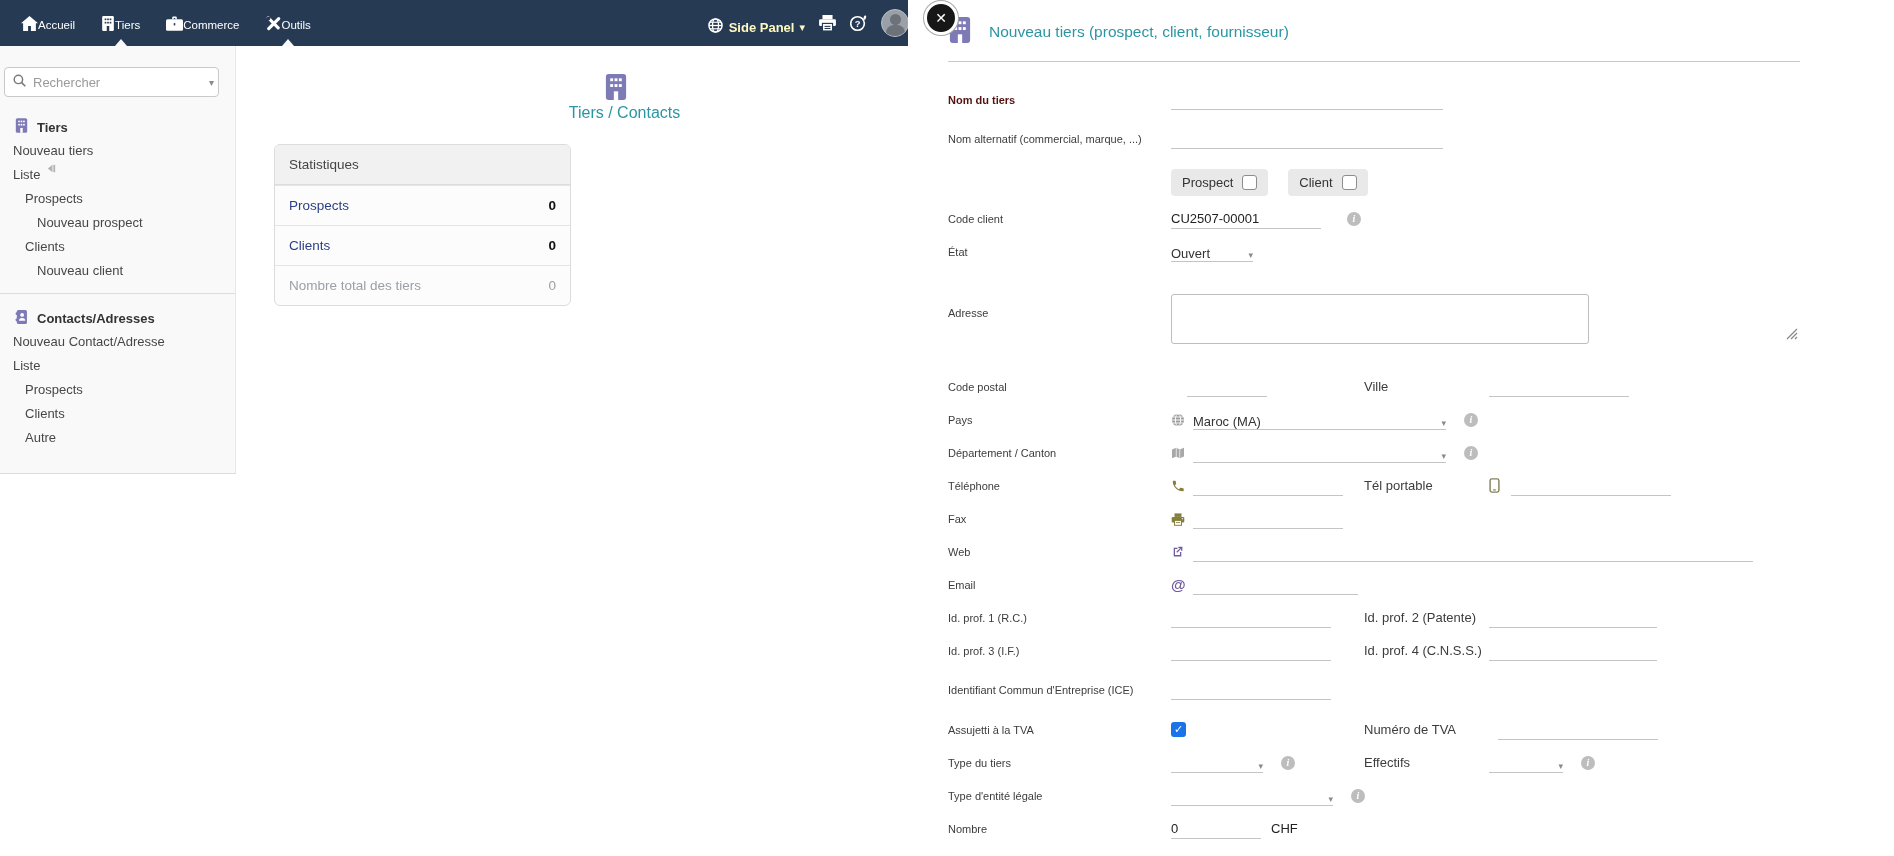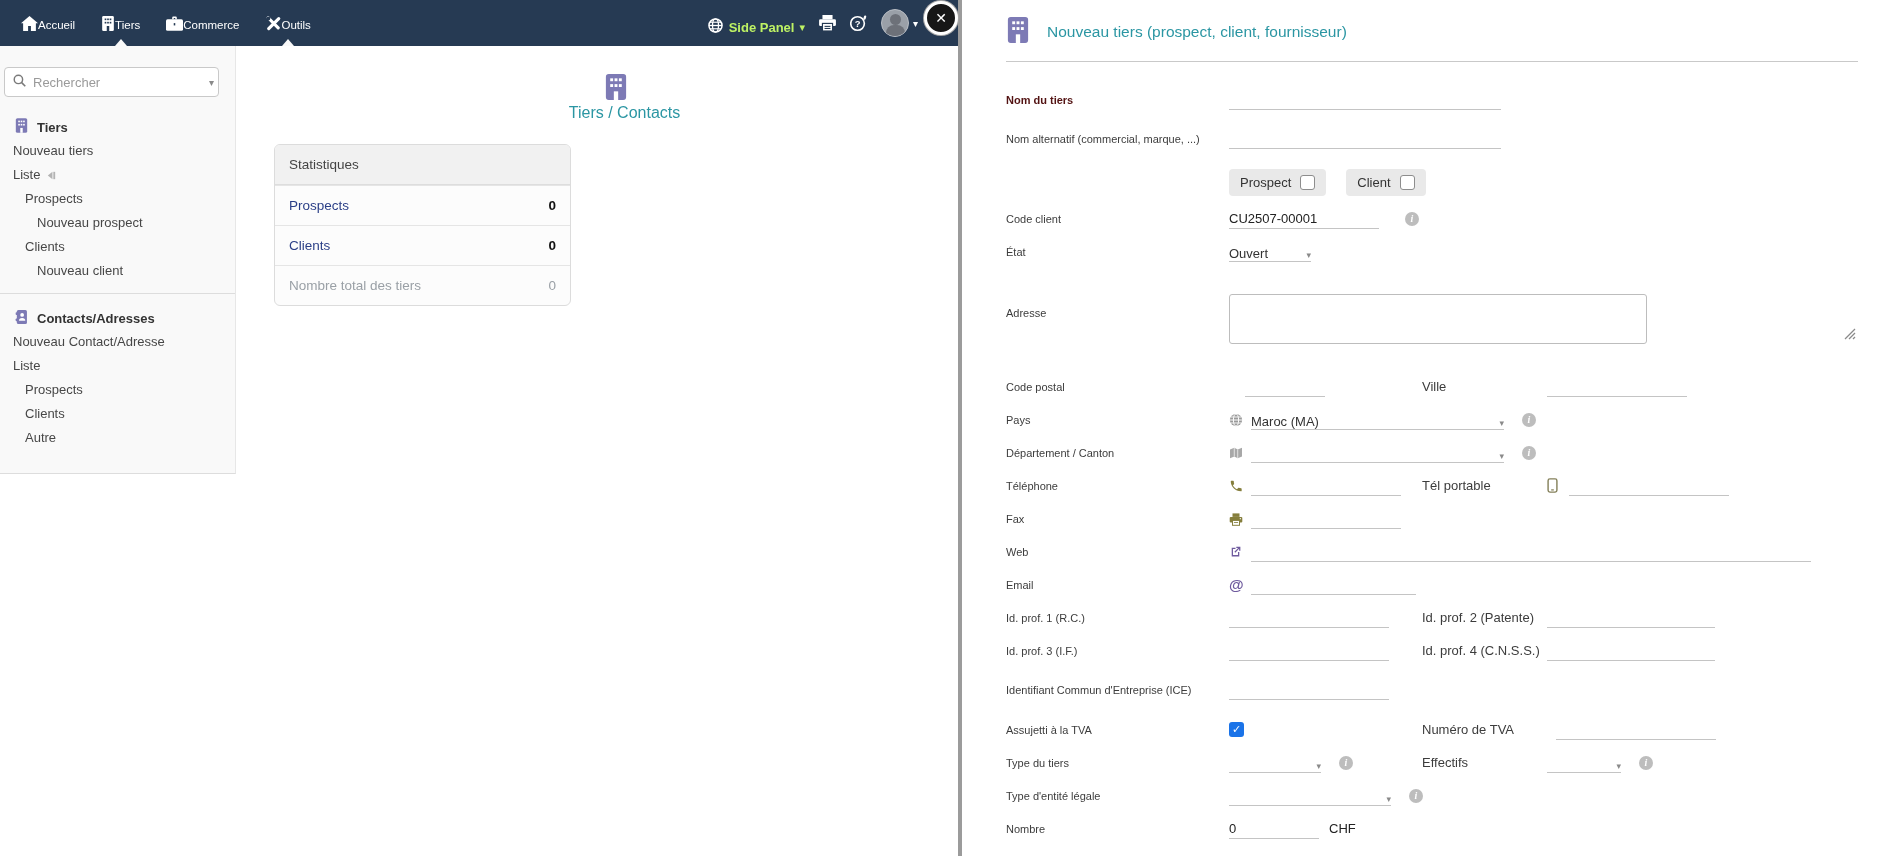--- a/index.html
+++ b/index.html
@@ -8,21 +8,21 @@
 
   
   .navbar { position:absolute; left:0; top:0; width:958px; height:46px; background:#263a53; display:flex; align-items:stretch; }
   .nav-items { display:flex; margin-left:8px; }
   .nav-item { position:relative; display:flex; align-items:center; justify-content:center; padding:3px 13px 2px; cursor:pointer; }
   .nav-item .nlabel { color:#fff; font-size:11.5px; margin-top:3px; }
   .nav-item svg { display:block; }
   .nav-item.notched::after { content:""; position:absolute; bottom:0; left:50%; transform:translateX(-50%);
      border-left:6px solid transparent; border-right:6px solid transparent; border-bottom:7px solid #f9f9f9; }
   .nav-right { margin-left:auto; display:flex; align-items:center; padding-right:40px; }
-  .sidepanel-btn { display:flex; align-items:center; color:#bef264; font-weight:bold; font-size:13px; cursor:pointer;margin-top:8px; }
+  .sidepanel-btn { display:flex; align-items:center; color:#fef9c3; font-weight:bold; font-size:13px; cursor:pointer;margin-top:8px; }
   .sidepanel-btn svg { margin-right:6px; }
   .sidepanel-btn .chev { margin-left:5px; font-size:11px; }
   .nav-icon-btn { margin-left:14px; cursor:pointer; display:flex; align-items:center; }
   .avatar-wrap { margin-left:14px; display:flex; align-items:center; cursor:pointer; }
   .avatar { width:28px; height:28px; border-radius:50%; background:#9aa0a8; overflow:hidden; position:relative; border:1px solid #b9bec5; }
   .avatar .head { position:absolute; left:8px; top:4px; width:11px; height:11px; border-radius:50%; background:#6d7179; }
   .avatar .body { position:absolute; left:4px; top:15px; width:19px; height:14px; border-radius:8px 8px 0 0; background:#6d7179; }
   .avatar-chev { color:#fff; font-size:10px; margin-left:4px; }
 
   
@@ -35,40 +35,40 @@
   .sidebar { position:absolute; left:0; top:46px; width:236px; height:428px; background:#f9f9f9;
      border-right:1px solid #e7e7e7; border-bottom:1px solid #ddd; }
   .search-box { margin:21px 16px 6px 4px; height:30px; background:#fff; border:1px solid #c9c9c9; border-radius:4px;
      display:flex; align-items:center; padding:0 8px; }
   .search-box input { border:none; outline:none; flex:1; font-size:13px; margin-left:7px; color:#444; background:transparent; font-family:inherit; }
   .search-box input::placeholder { color:#9a9a9a; }
   .search-caret { color:#8a8a8a; font-size:10px; }
   .menu-section { padding-top:12px; }
   .menu-header { display:flex; align-items:center; padding-left:15px; font-size:13px; font-weight:bold; color:#333; height:24px; }
   .menu-header .mh-label { margin-left:9px; }
-  .menu-item { font-size:13px; color:#474747; line-height:24px; cursor:pointer; display:flex; align-items:center; }
+  .menu-item { font-size:13px; color:#474747; line-height:24px; cursor:pointer; display:flex; }
   .ind-0 { padding-left:13px; } .ind-1 { padding-left:25px; } .ind-2 { padding-left:37px; }
   .collapse-ic { margin-left:6px; display:inline-flex; }
   .menu-sep { border-top:1px solid #ddd; margin-top:10px; }
 
   
   .main { position:absolute; left:237px; top:46px; width:721px; height:810px; background:#fff; }
   .page-title { display:flex; align-items:center; margin:28px 0 0 37px;flex-direction:column; }
   .page-title .ptext { margin-left:17px; font-size:16px; color:#2b96a3; }
   .stats-card { margin:22px 0 0 37px; width:297px; border:1px solid #dcdcdc; border-radius:6px; background:#fcfcfc; overflow:hidden; }
   .stats-header { background:#f1f1f1; padding:12px 14px; font-size:13.5px; color:#444; border-bottom:1px solid #ddd; }
   .stats-row { display:flex; justify-content:space-between; padding:12px 14px; font-size:13.5px; border-top:1px solid #e5e5e5; }
   .stats-row:first-of-type { border-top:none; }
   .stats-row .slabel { color:#2b3f87; cursor:pointer; }
   .stats-row .sval { color:#111; font-weight:bold; }
   .stats-row.muted .slabel { color:#9aa0a6; cursor:default; }
   .stats-row.muted .sval { color:#9aa0a6; font-weight:normal; }
 
   
-  .panel { position:absolute; left:966px; top:0; width:928px; height:856px; background:#fff; }
+  .panel { position:absolute; left:908px; top:0; width:928px; height:856px; background:#fff; }
   .panel-inner { padding:16px 36px 0 40px; }
   .panel-title { display:flex; align-items:center; height:32px; }
   .panel-title .ptext { margin-left:17px; font-size:15.5px; color:#2b96a3; }
   .panel-hr { border:none; border-top:1px solid #c9c9c9; margin:13px 0 0 0; }
   .form { margin-top:21px; }
   .frow { display:grid; grid-template-columns:223px 193px 125px 1fr; align-items:center; min-height:33px; }
   .flabel { font-size:11px; color:#3c3c3c; padding-right:10px; }
   .flabel.req { font-weight:bold; color:#531313; }
   .flabel2 { font-size:13px; color:#3c3c3c; }
   .fval { display:flex; align-items:center; }

